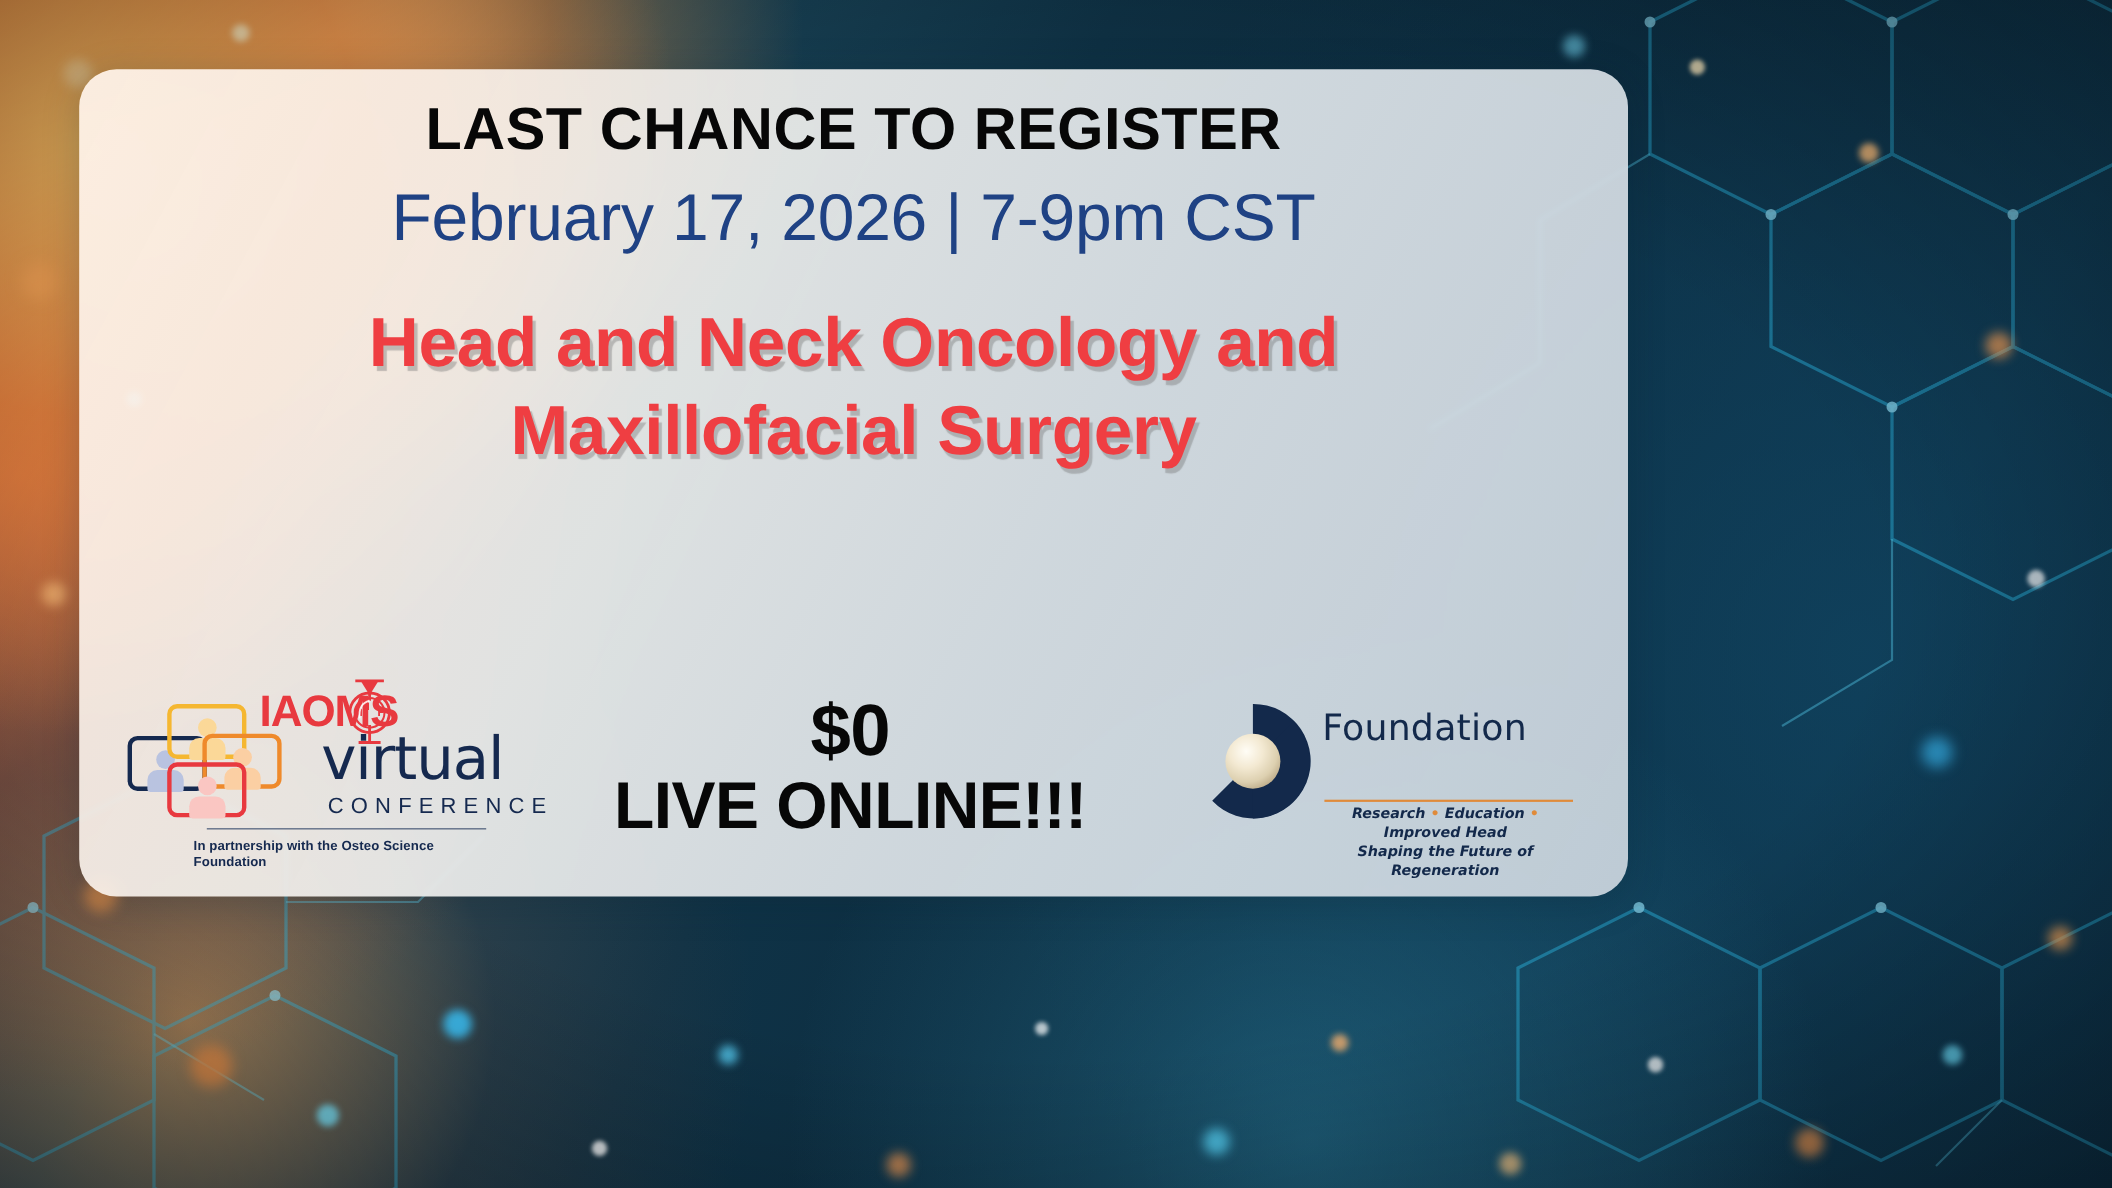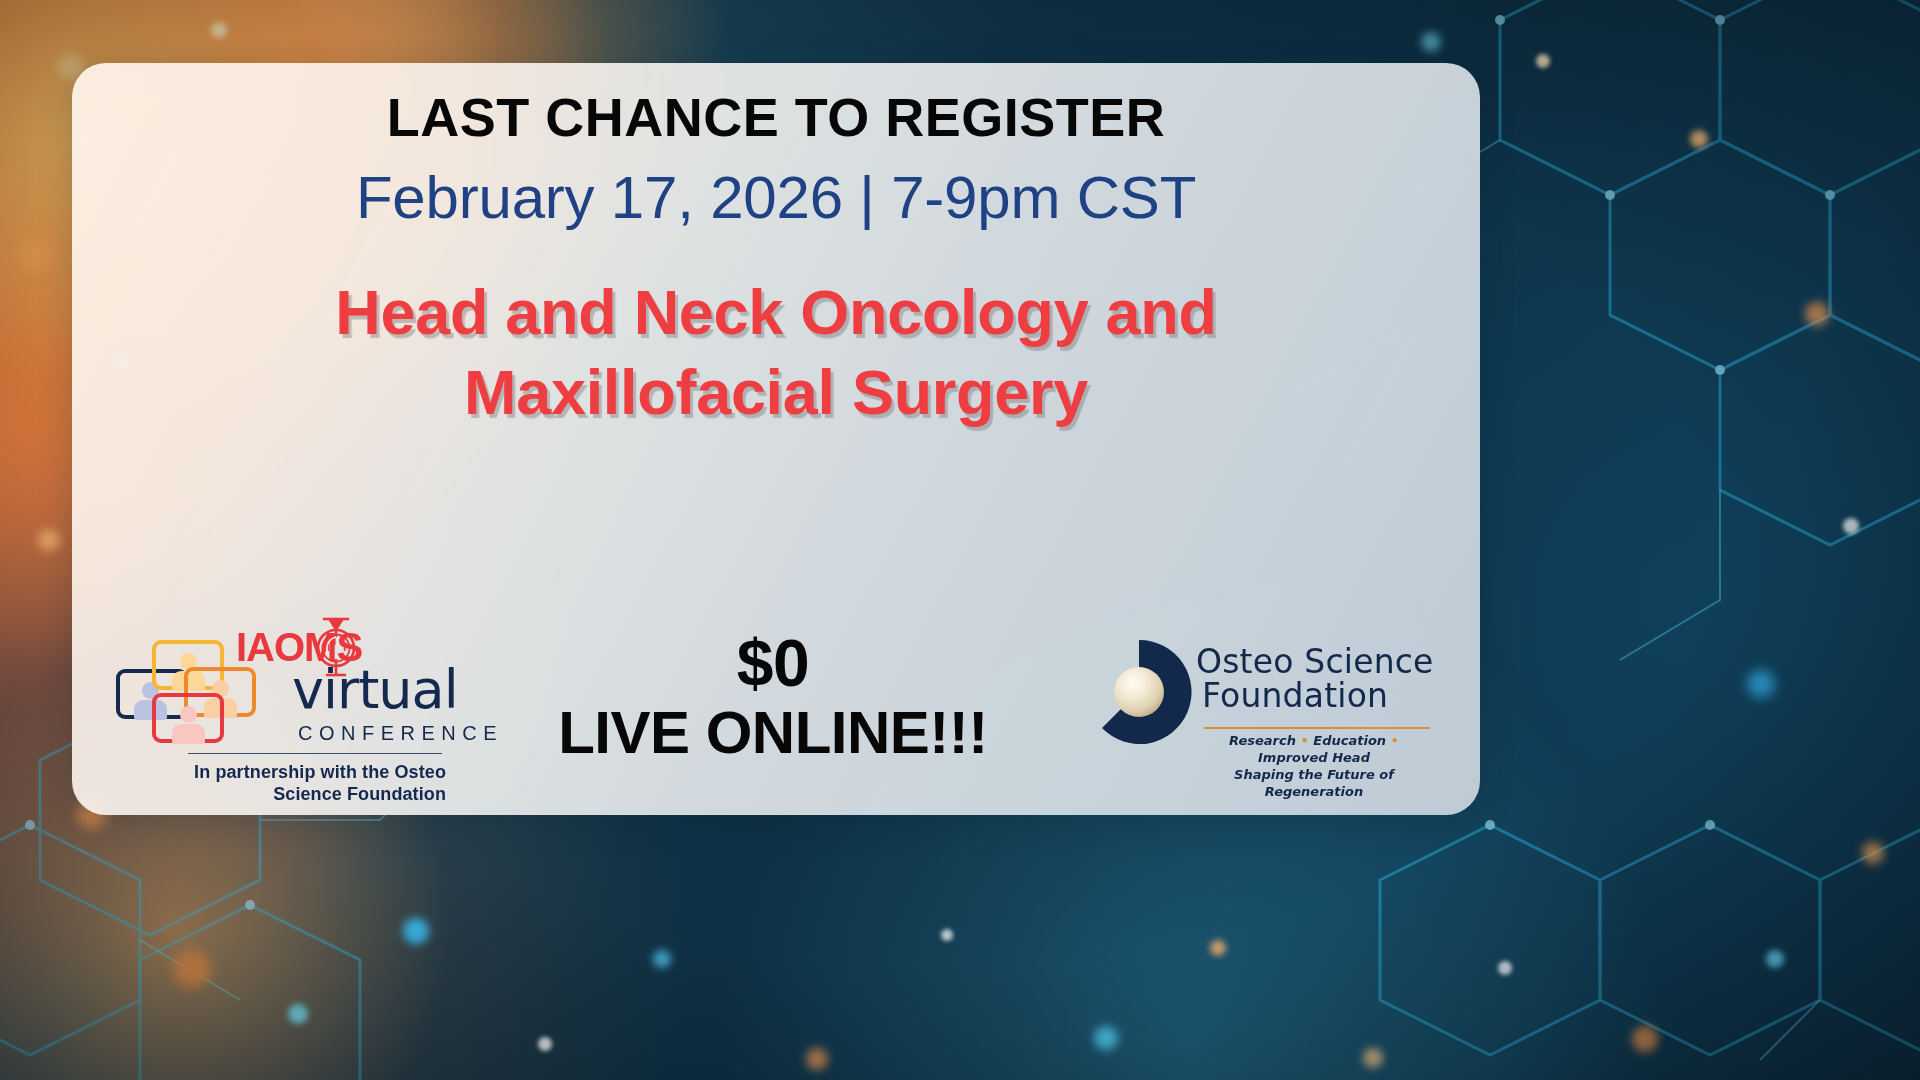--- a/index.html
+++ b/index.html
@@ -123,21 +123,21 @@
   .iaoms-conf {
     position:absolute; left:184px; top:100px;
     font-size:20px; color:#15294f; letter-spacing:6.5px; line-height:1;
   }
   .iaoms-rule {
     position:absolute; left:74px; top:130px; width:254px; height:1px;
     background:#3d4f6e;
   }
   .iaoms-partner {
     position:absolute; left:62px; top:139px; width:270px;
-    text-align:right; font-size:18px; font-weight:bold;
+    text-align:left; font-size:12px; font-weight:bold;
     color:#15294f; letter-spacing:.1px; line-height:1.2;
   }
 
   
   .price-block {
     flex:0 0 auto;
     text-align:center;
     margin-top:10px;
     margin-left:26px;
     margin-right:8px;
@@ -330,21 +330,20 @@
                 <stop offset="78%" stop-color="#ddd0b0"></stop>
                 <stop offset="100%" stop-color="#bfae8c"></stop>
               </radialGradient>
             </defs>
             <path d="M55,3 A52,52 0 1,1 18,91 L42,67 A18,18 0 1,0 55,37 Z" fill="#13294b"></path>
             <path d="M55,107 A52,52 0 0,0 92,19 L68,43 A18,18 0 0,1 55,73 Z" fill="#13294b"></path>
             <circle cx="55" cy="55" r="25" fill="url(#pearl)"></circle>
           </svg>
 
           <div class="osteo-name">
-            <span>Osteo Science</span>
             <span class="l2">Foundation</span>
           </div>
 
           <div class="osteo-rule"></div>
 
           <div class="osteo-tag">
             <div>
               <span>Research</span>
               <span class="bullet">•</span>
               <span>Education</span>

